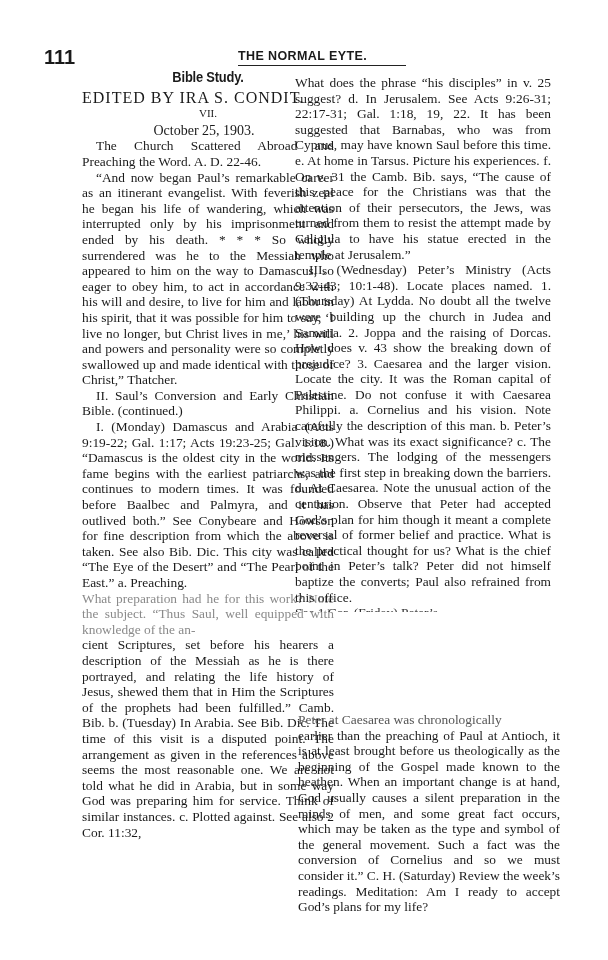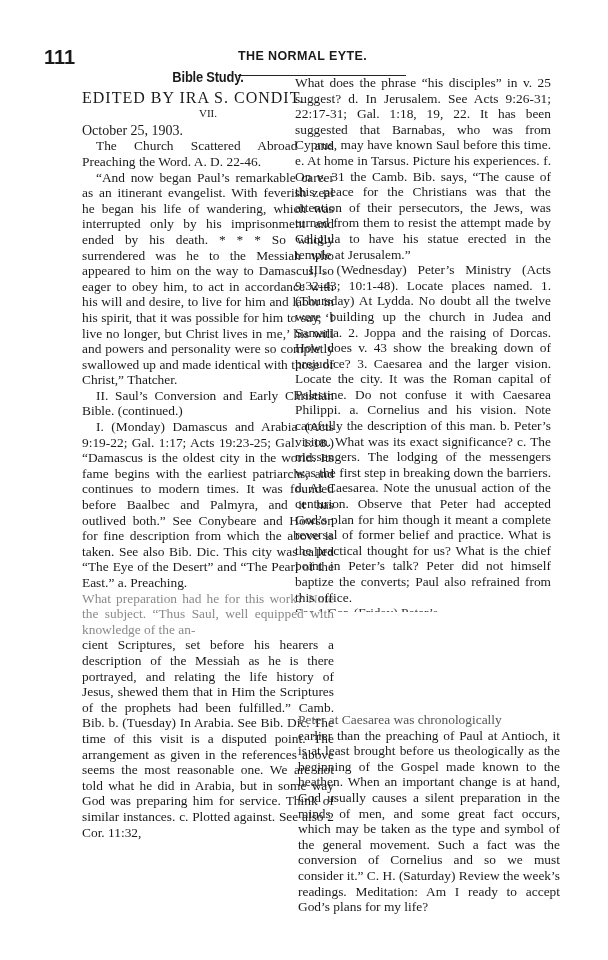--- a/index.html
+++ b/index.html
@@ -8,39 +8,39 @@
     color: #1a1a1a;
     font-family: "Liberation Serif", "DejaVu Serif", serif;
   }
   .page-number {
     position: absolute; left: 44px; top: 46px;
     font-family: "Liberation Sans", sans-serif; font-weight: bold; font-size: 20px;
   }
   .running-head {
     position: absolute; left: 238px; top: 49px;
     font-family: "Liberation Sans", sans-serif; font-weight: bold; font-size: 12.5px;
-    letter-spacing: 0.4px; border-bottom: 1px solid #222; padding-bottom: 12px; width: 168px;
+    letter-spacing: 0.4px; border-bottom: 1px solid #222; padding-bottom: 2px; width: 168px;
   }
   .col {
     position: absolute; font-size: 13.4px; line-height: 15.6px; text-align: justify;
     hyphens: manual;
   }
   .col-left { left: 34px; top: 70px; width: 252px; margin-left: 48px; }
   .col-right { left: 295px; top: 75px; width: 256px; }
   .col-right-bottom { left: 298px; top: 712px; width: 262px; }
   .section-title {
     text-align: center; font-family: "Liberation Sans", sans-serif; font-weight: bold;
     font-size: 14px; margin: 0 0 4px 0; transform: scaleX(0.92); letter-spacing: -0.2px;
   }
   .editor-line {
     font-size: 16px; letter-spacing: 1px; margin: 0 0 1px 0;
     font-variant: small-caps;
   }
   .numeral { text-align: center; font-size: 11px; margin: 0 0 1px 0; }
-  .date { text-align: left; font-size: 14px; margin: 0 8px 0 0; }
+  .date { text-align: center; font-size: 14px; margin: 0 8px 0 0; }
   p { margin: 0; }
   .indent { text-indent: 14px; }
   .faded { color: #8a8a8a; }
   .cutoff {
     height: 7px; overflow: hidden; font-size: 13.4px; line-height: 15.6px; color: #333;
   }
   .cutoff-top { color: #555; }
 </style>
 </head>
 <body>

